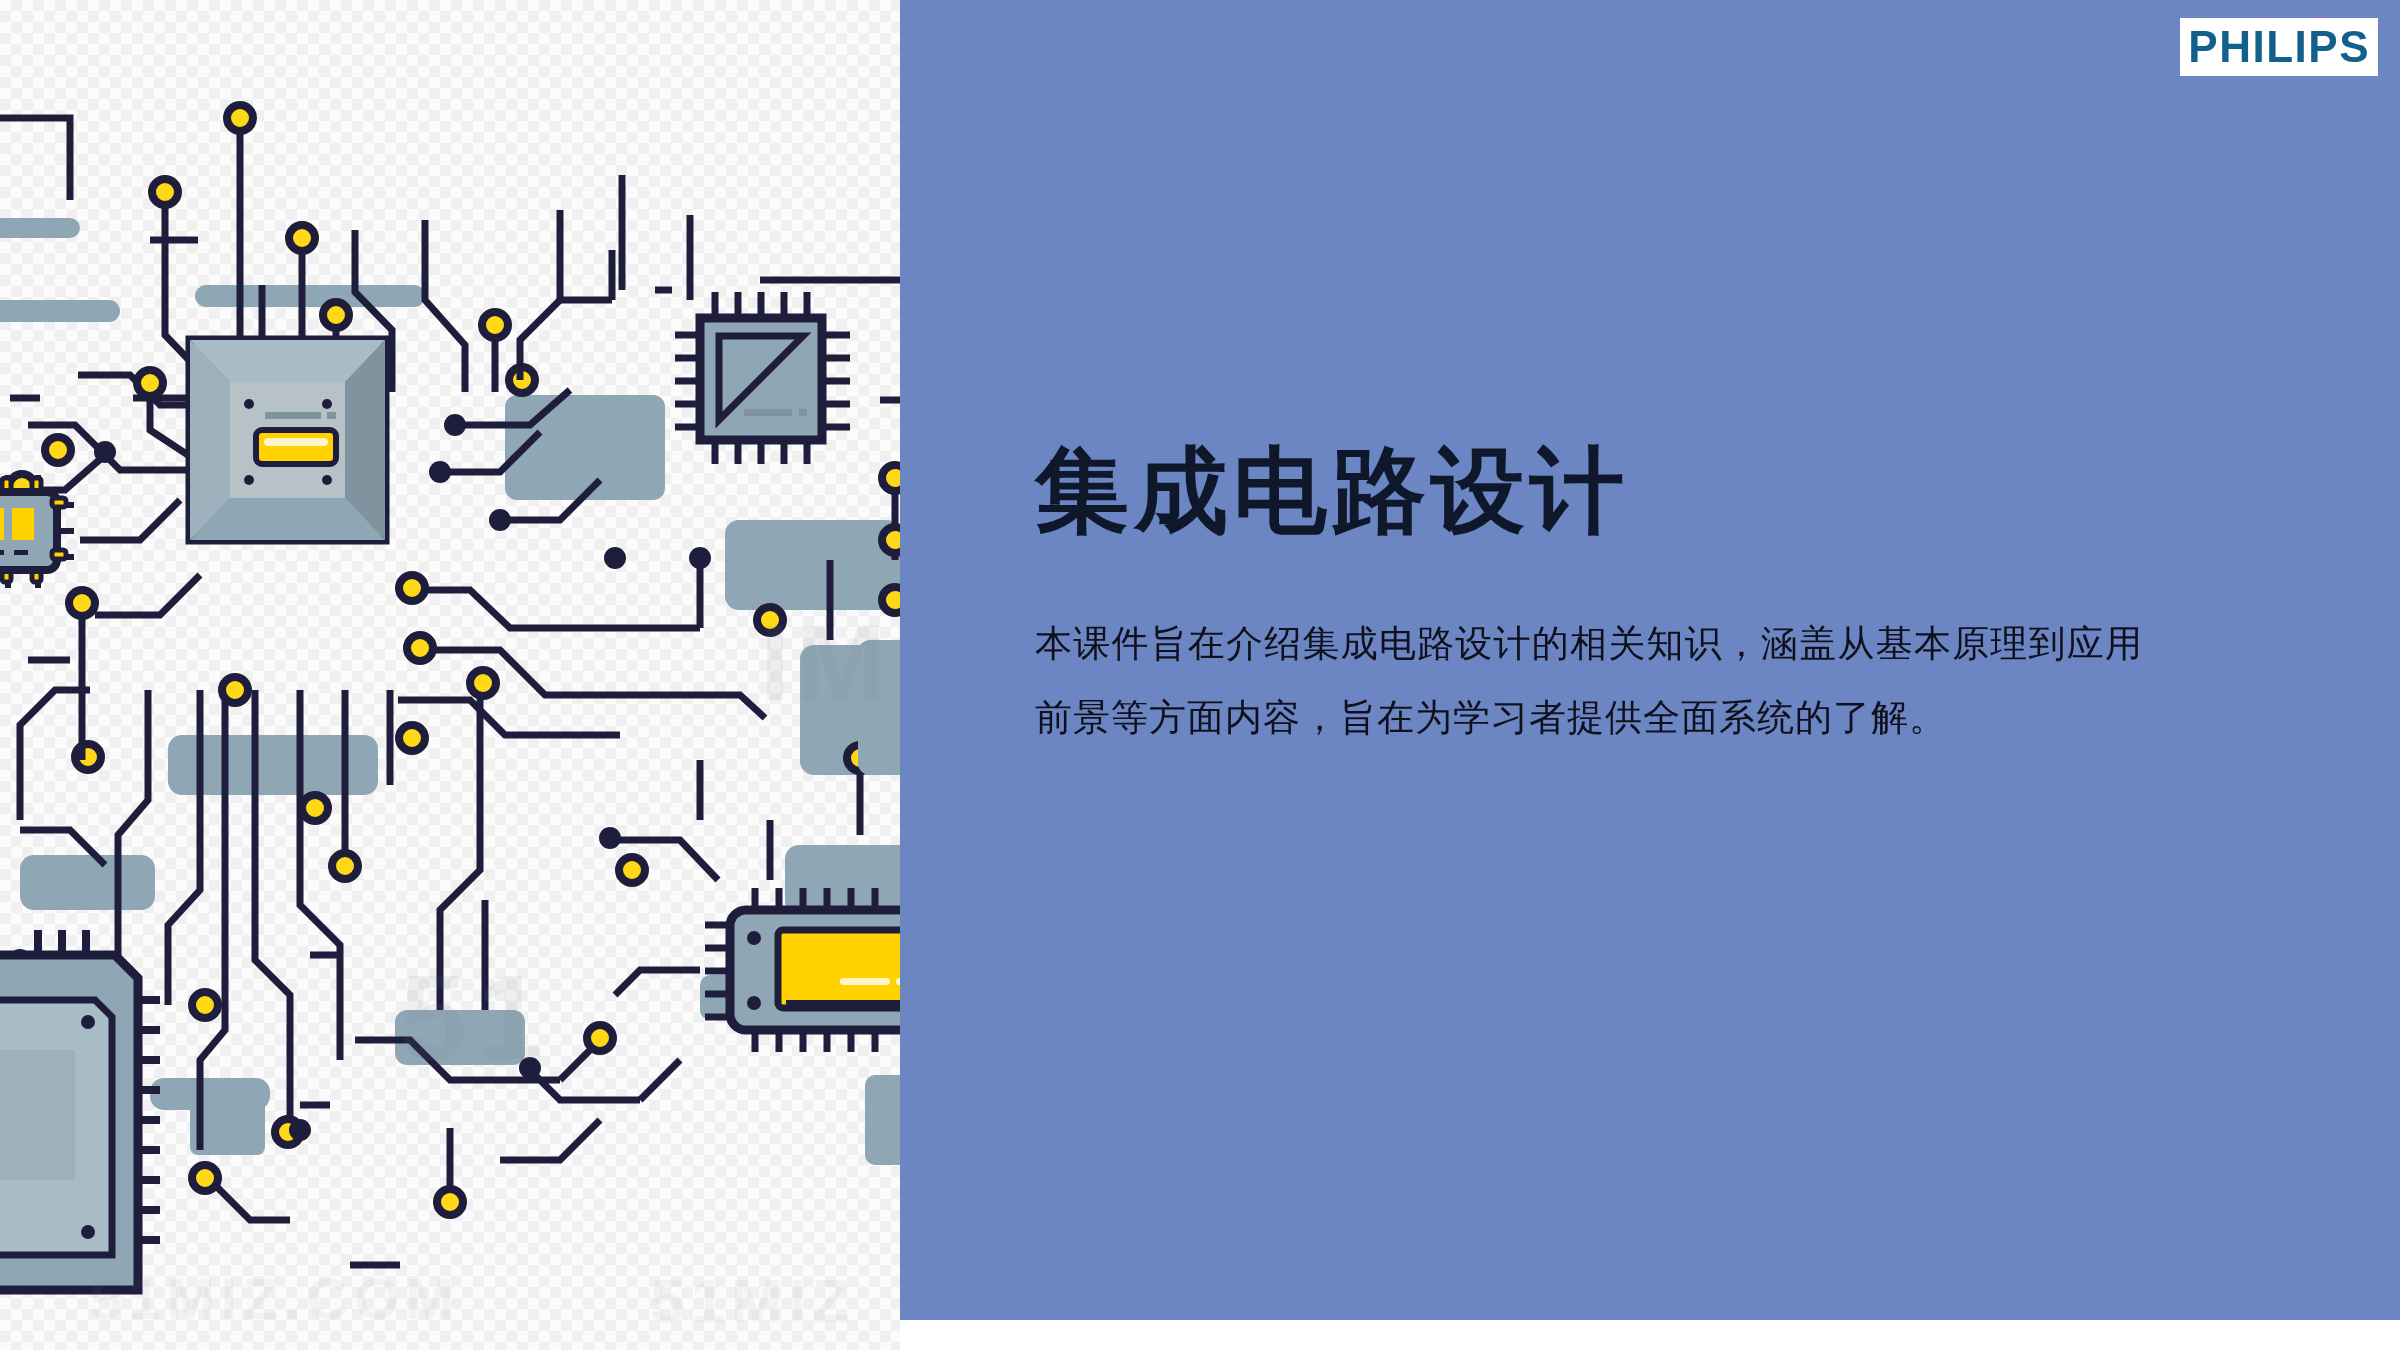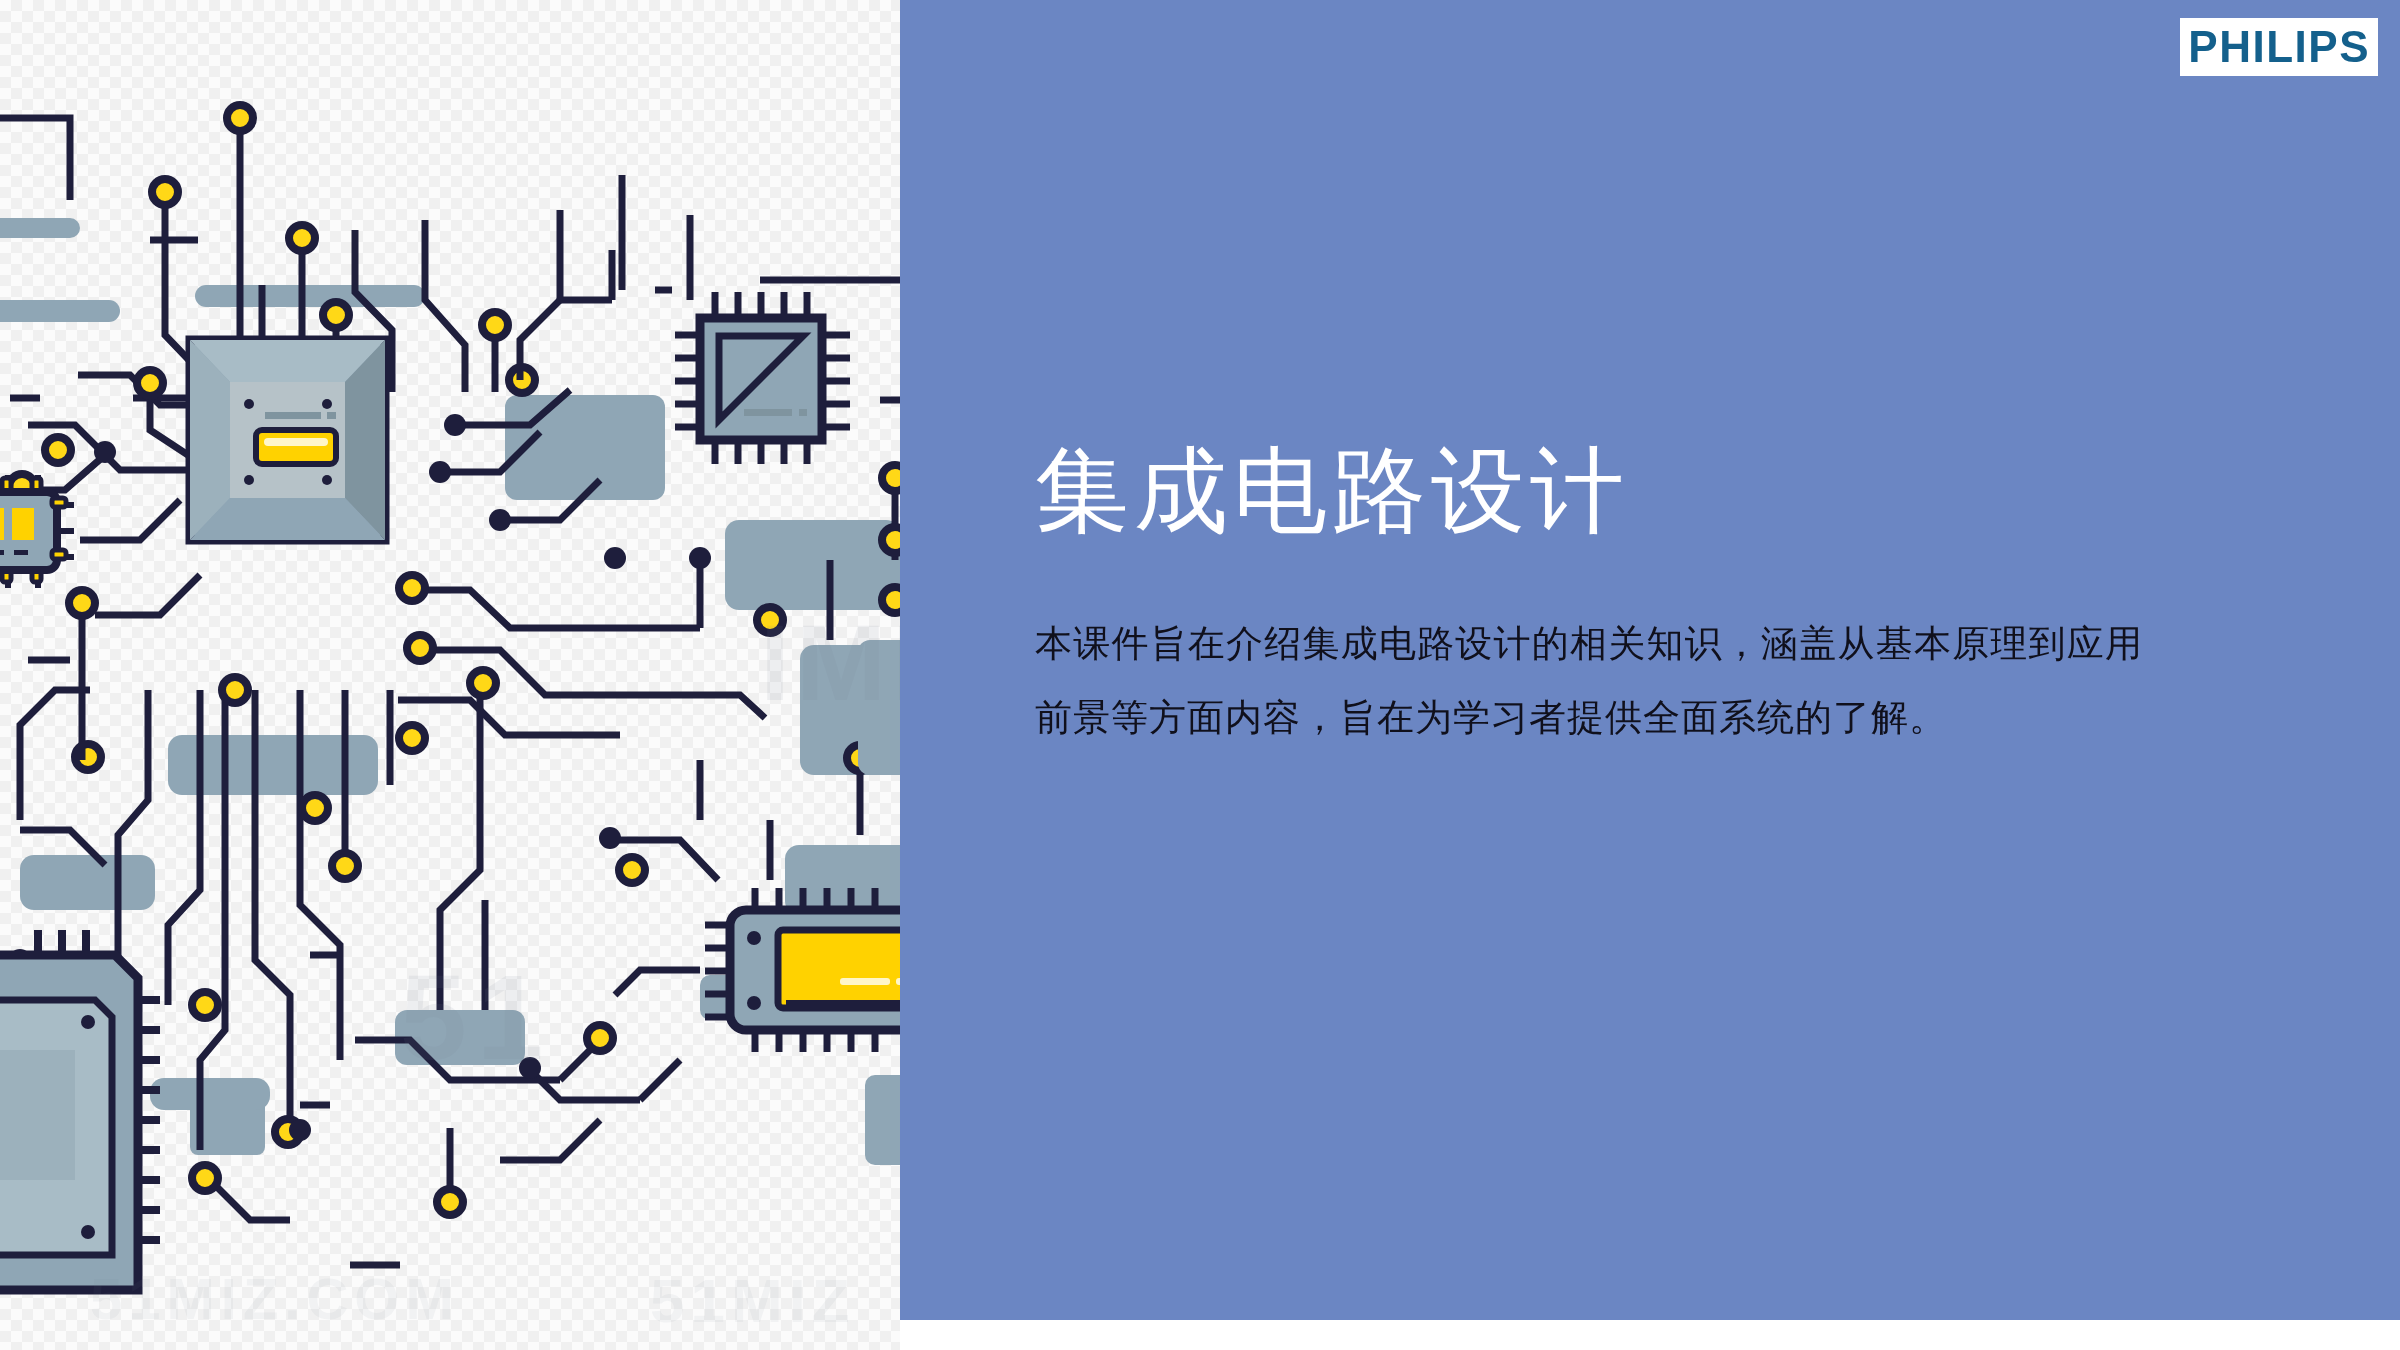--- a/index.html
+++ b/index.html
@@ -100,24 +100,24 @@
   #headline-block {
     position: absolute;
     left: 135px;
     top: 440px;
     width: 1200px;
   }
   #page-title {
     font-family: "Liberation Serif", "DejaVu Serif", serif;
     font-size: 94px;
     line-height: 1.1;
-    color: #ffffff;
+    color: #0f172a;
     letter-spacing: 5px;
     margin: 0;
-    font-weight: 400;
+    font-weight: 700;
   }
   #page-subtitle {
     margin: 0;
     margin-top: 64px;
     width: 1108px;
     font-family: Liberation Serif, serif;
     font-size: 37px;
     line-height: 2.0;
     color: #10101c;
     letter-spacing: 1px;

